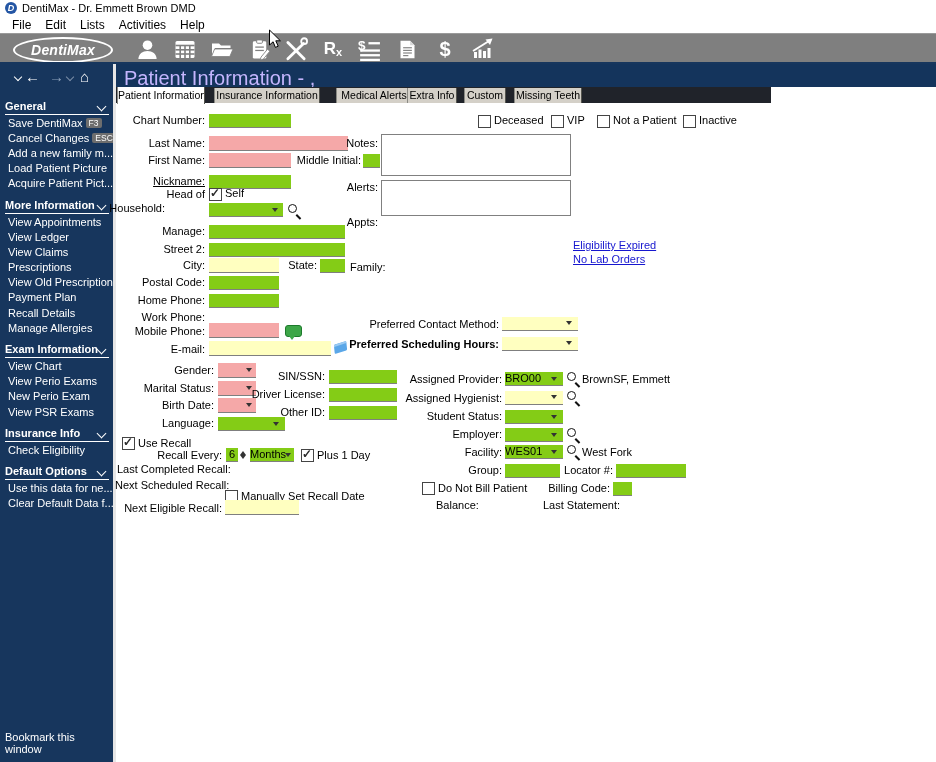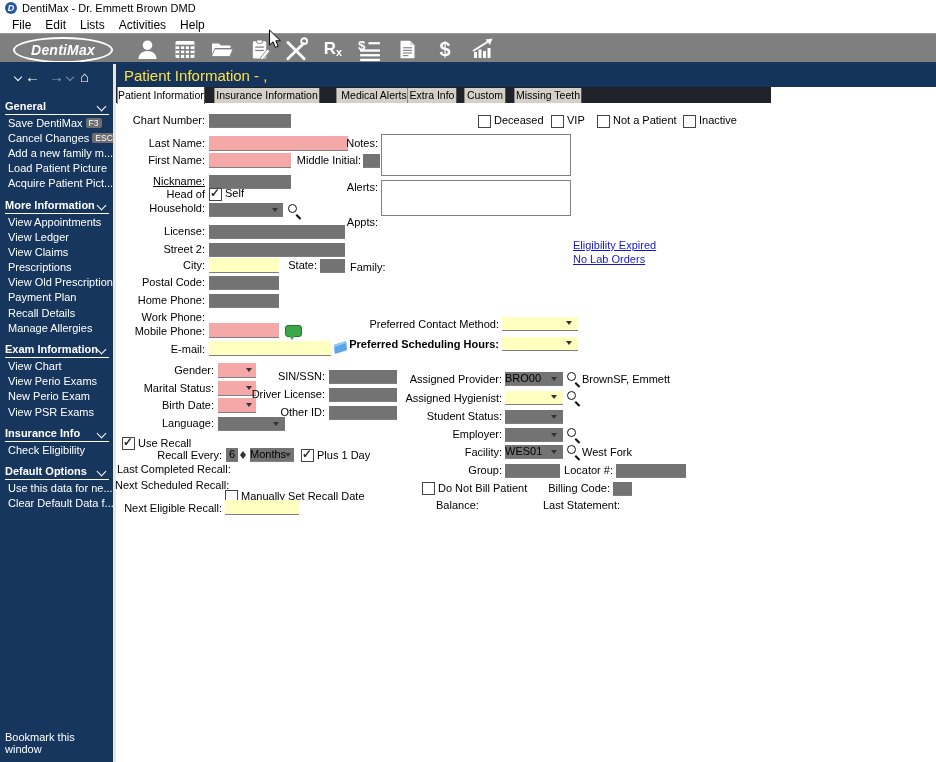--- a/index.html
+++ b/index.html
@@ -36,30 +36,30 @@
   .sb-sec{margin:0 4px 0 5px;}
   .sb-head{position:relative;font-weight:bold;font-size:11px;border-bottom:1.4px solid #fff;
        padding:3px 0 2px 0;margin-top:5px;}
   .sb-head .chev{position:absolute;right:4px;top:6px;width:6px;height:6px;border-right:1.8px solid #fff;border-bottom:1.8px solid #fff;transform:rotate(45deg);}
   .sb-item{padding:1.6px 0 1.6px 3px;font-size:11px;white-space:nowrap;cursor:default;}
   .badge{display:inline-block;background:#6e6e6e;color:#fff;font-size:8.5px;line-height:10px;
        padding:0 3px;border-radius:2px;margin-left:3px;vertical-align:1px;}
   #bookmark{position:absolute;left:5px;bottom:7px;font-size:11px;color:#fff;}
   
   #pagebar{position:absolute;left:116px;top:64px;width:820px;height:23px;background:#14345c;}
-  #pagebar .ptitle{position:absolute;left:8px;top:3px;color:#fde047;font-size:15px;}
+  #pagebar .ptitle{position:absolute;left:8px;top:3px;color:#c4b5fd;font-size:20px;}
   #tabstrip{position:absolute;left:116px;top:87px;width:655px;height:16px;background:#20232a;}
   .tab{position:absolute;top:1px;height:15px;background:#d4d0c8;border-left:1px solid #8a8a84;
        border-right:1px solid #55554f;font-size:10.5px;text-align:center;line-height:15px;
        color:#000;white-space:nowrap;overflow:hidden;}
   .tab.active{top:0;height:17px;background:#fff;border-left:1px solid #8a8a84;border-right:1px solid #55554f;line-height:16px;}
   
   .fl{position:absolute;font-size:11px;line-height:13px;white-space:nowrap;}
   .fl.ra{text-align:right;}
-  .ul{position:absolute;height:13px;border-bottom:1px solid #7f7f7f;background:#737373;}
+  .ul{position:absolute;height:13px;border-bottom:1px solid #7f7f7f;background:#84cc16;}
   .pk{background:#f5a8a8;}
   .yl{background:#ffffc0;}
   .da{position:absolute;width:0;height:0;border:3.5px solid transparent;border-top:4.5px solid #333;}
   .mg{position:absolute;width:14px;height:14px;}
   .mg::before{content:"";position:absolute;width:7px;height:7px;border:1.8px solid #111;border-radius:50%;left:0;top:0;}
   .mg::after{content:"";position:absolute;width:6px;height:2.2px;background:#111;left:9px;top:9.5px;transform:rotate(45deg);transform-origin:0 0;}
   .cb{position:absolute;width:11px;height:11px;border:1px solid #444;background:#fff;}
   .cb.ck::after{content:"✓";position:absolute;left:0;top:-3px;font-size:12px;font-weight:bold;color:#2b2b2b;}
   .sp{position:absolute;width:9px;height:13px;}
   .sp::before{content:"";position:absolute;top:0;left:1px;border:3.2px solid transparent;border-bottom:4px solid #333;}
@@ -273,30 +273,30 @@
   <div class="ul pk" style="left:209px;top:153px;width:82px;height:14px;"></div>
   <div class="fl ra" style="right:575px;top:154px;">Middle Initial:</div>
   <div class="ul" style="left:363px;top:154px;width:17px;"></div>
 
   <div class="fl ra" style="right:731px;top:175px;text-decoration:underline;">Nickname:</div>
   <div class="ul" style="left:209px;top:175px;width:82px;"></div>
   <div class="fl ra" style="right:558px;top:181px;">Alerts:</div>
   <div class="box" style="left:381px;top:180px;width:188px;height:34px;"></div>
 
   <div class="fl ra" style="right:731px;top:188px;">Head of</div>
-  <div class="fl ra" style="right:731px;top:202px;">Household:</div>
+  <div class="fl ra" style="right:771px;top:202px;">Household:</div>
   <span class="cb ck" style="left:209px;top:188px;"></span>
   <div class="fl" style="left:225px;top:187px;">Self</div>
   <div class="ul" style="left:209px;top:203px;width:74px;"></div>
   <span class="da" style="left:272px;top:208px;"></span>
   <span class="mg" style="left:288px;top:204px;"></span>
 
   <div class="fl ra" style="right:558px;top:216px;">Appts:</div>
 
-  <div class="fl ra" style="right:731px;top:225px;">License:</div>
+  <div class="fl ra" style="right:731px;top:225px;">Manage:</div>
   <div class="ul" style="left:209px;top:225px;width:136px;"></div>
   <div class="fl ra" style="right:731px;top:243px;">Street 2:</div>
   <div class="ul" style="left:209px;top:243px;width:136px;"></div>
 
   <div class="lk" style="left:573px;top:239px;">Eligibility Expired</div>
   <div class="lk" style="left:573px;top:253px;">No Lab Orders</div>
 
   <div class="fl ra" style="right:731px;top:259px;">City:</div>
   <div class="ul yl" style="left:209px;top:258px;width:70px;height:14px;"></div>
   <div class="fl ra" style="right:619px;top:259px;">State:</div>

